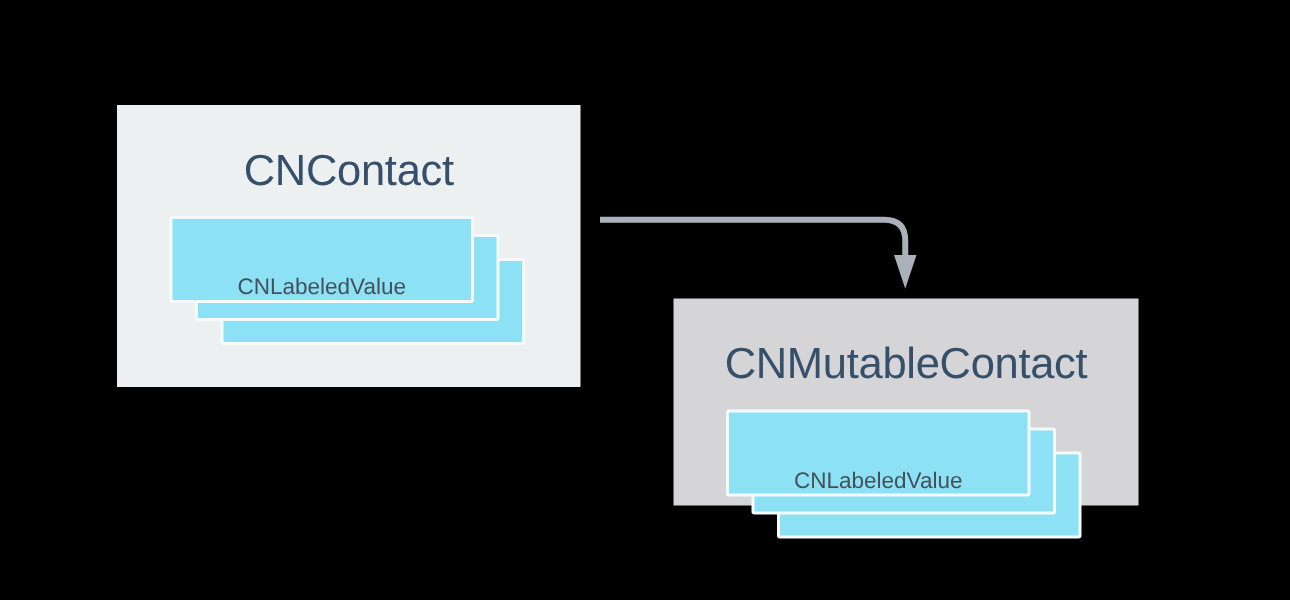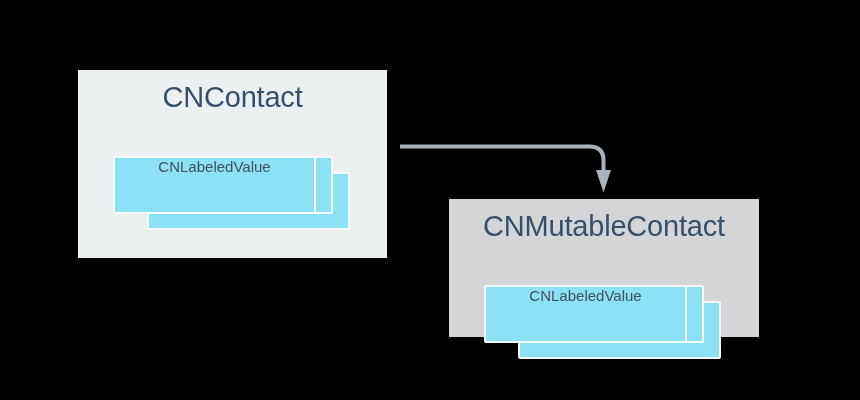--- a/index.html
+++ b/index.html
@@ -27,41 +27,41 @@
   .box { position: absolute; }
   .box.source {
     left: 78px; top: 70px; width: 309px; height: 188px;
     background: var(--source_box_fill, #edf0f1);
   }
   .box.target {
     left: 449px; top: 199px; width: 310px; height: 138px;
     background: var(--target_box_fill, #d5d5d7);
   }
   .box-title {
-    margin: 0;
+    margin: 17px;
     position: absolute; left: 0; right: 0; top: 11px;
     text-align: center;
     font-size: 29px;
     line-height: 1.15;
     font-weight: 400;
     letter-spacing: -0.2px;
     color: var(--title_text, #36506b);
   }
   .stack { position: absolute; left: 35px; top: 70px; width: 237px; height: 90px; }
   .card {
     position: absolute;
     width: 203px; height: 58px;
     background: var(--card_fill, #8ce1f5);
     border: 2px solid var(--card_border, #f4fbfd);
     border-radius: 2px;
     box-sizing: border-box;
   }
   .card.back2 { left: 34px; top: 32px; }
   .card.back1 { left: 17px; top: 16px; }
-  .card.front { left: 0; top: 16px; display: flex; align-items: flex-start; justify-content: center; }
+  .card.front { left: 0; top: 4px; display: flex; align-items: flex-end; justify-content: center; }
   .card-label { font-size: 15px; color: var(--card_text, #44505b); }
 </style>
 </head>
 <body>
 
 <div class="canvas">
 
   <svg class="arrow-svg" width="860" height="400" viewBox="0 0 860 400" aria-hidden="true">
     <path d="M 400 146.5 H 589.5 Q 603.5 146.5 603.5 160.5 V 171"></path>
     <polygon points="596,170 611,170 603.5,192.5"></polygon>

